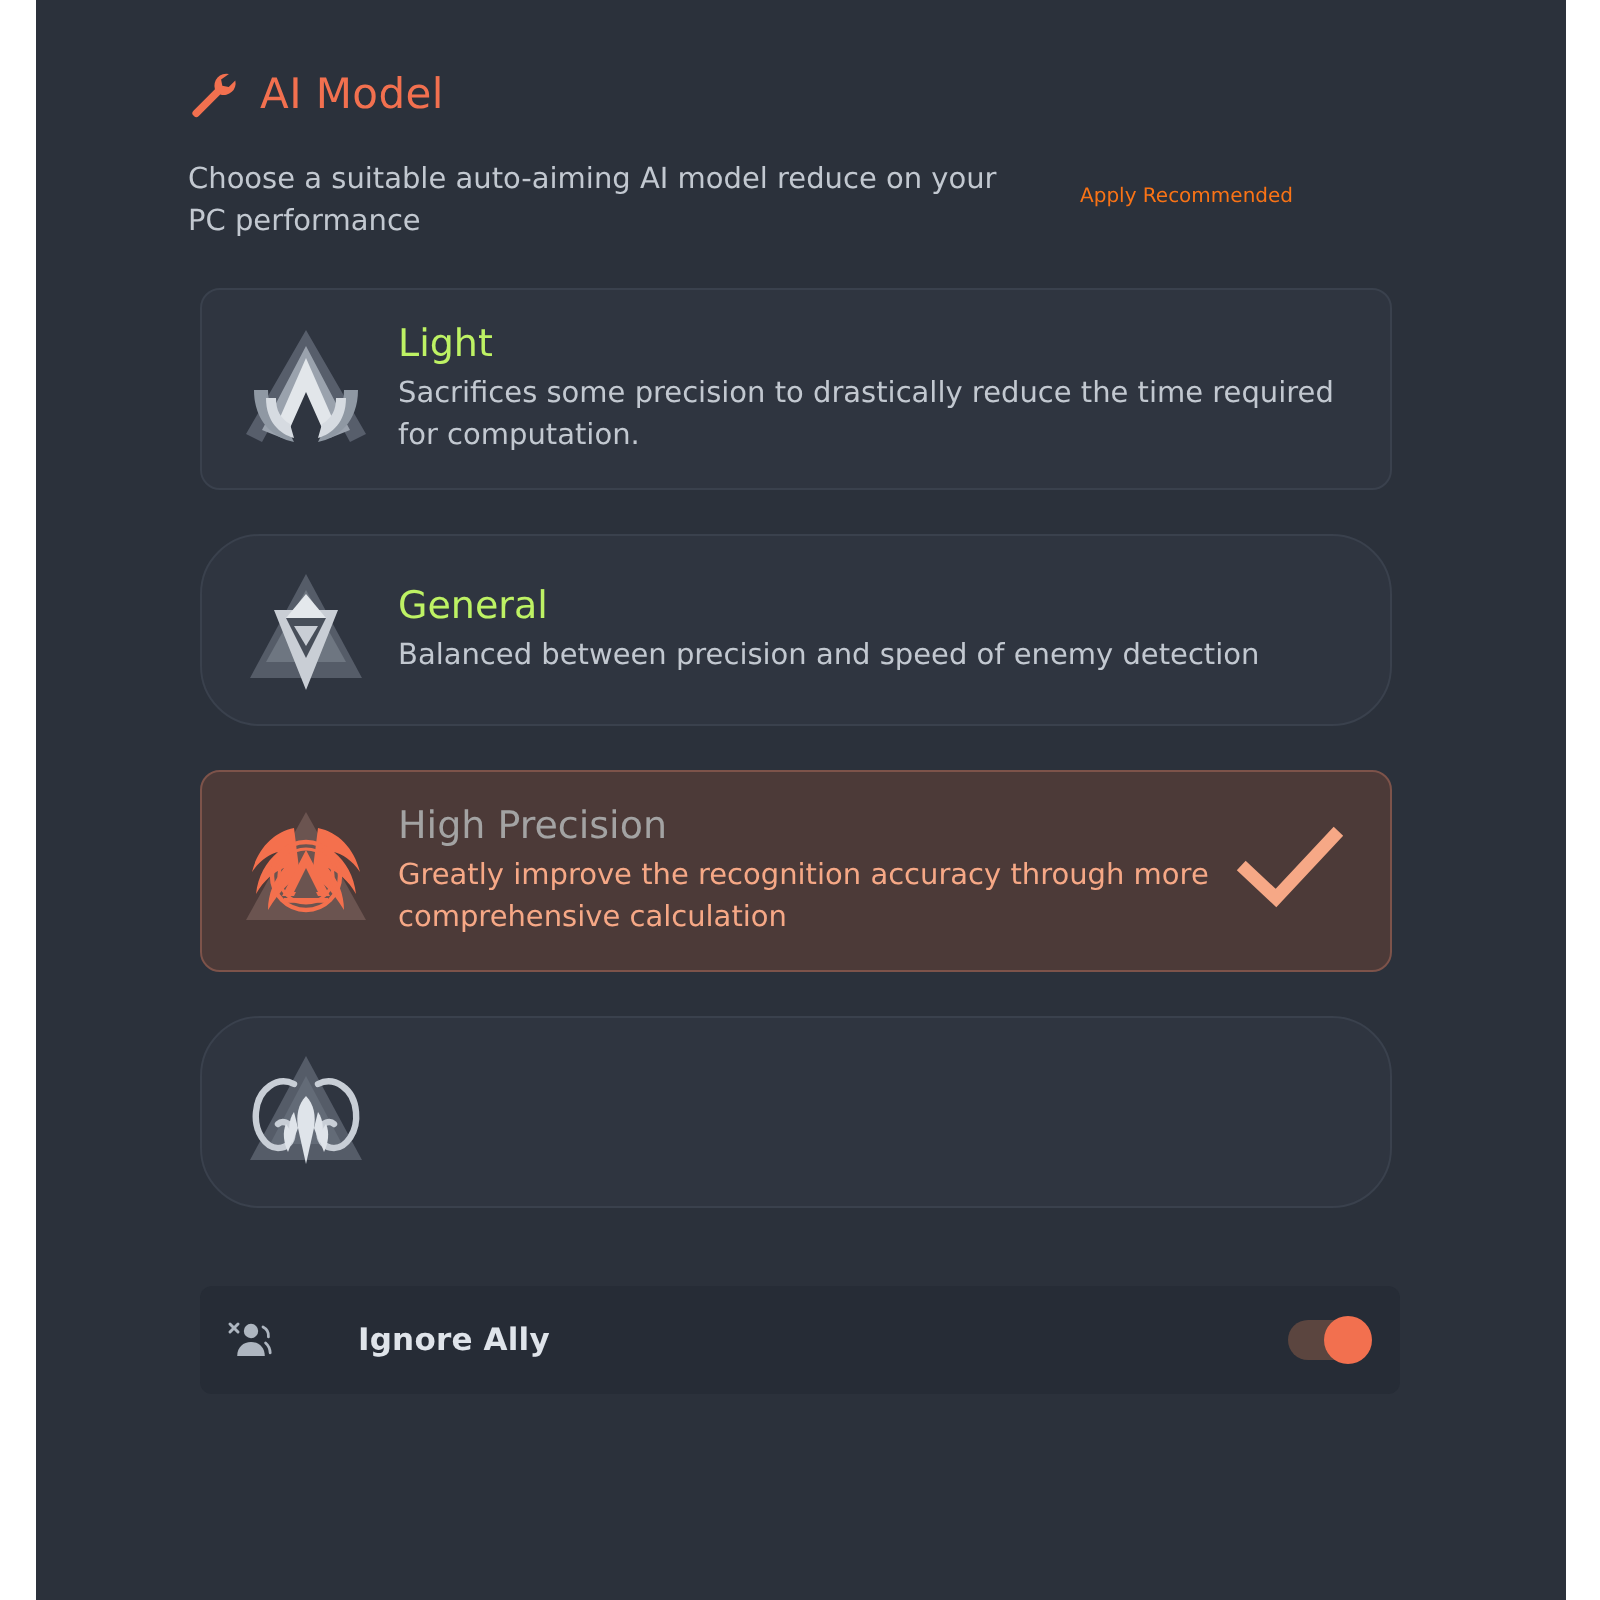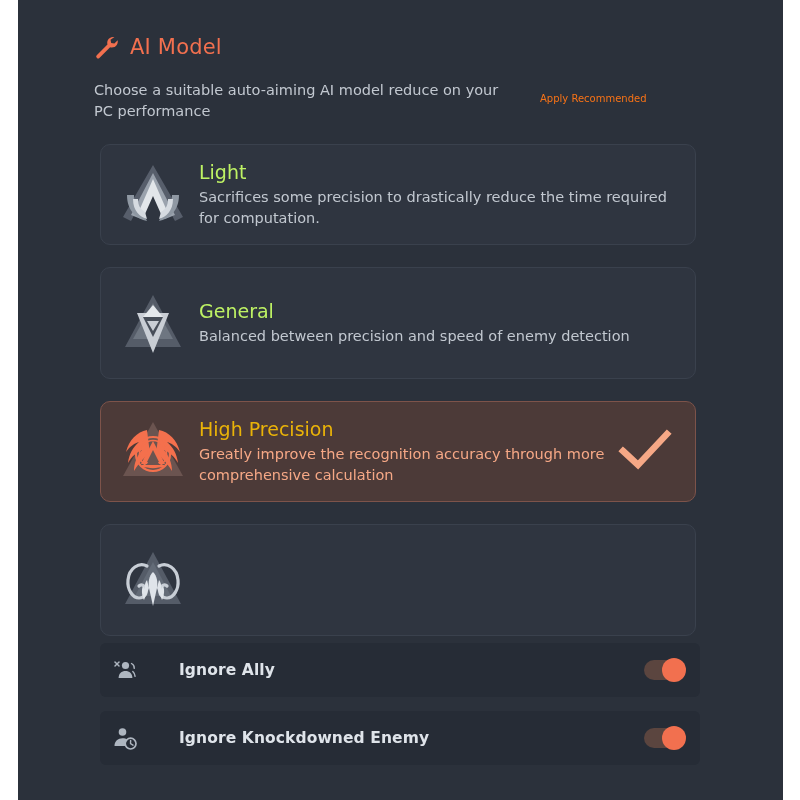--- a/index.html
+++ b/index.html
@@ -73,21 +73,21 @@
     border: 1px solid #3a414d;
     border-radius: 10px;
     background: #2f3540;
     margin-bottom: 22px;
     display: flex;
     align-items: center;
     padding: 0 16px;
     cursor: pointer;
   }
   .card.h-tall { height: 101px; }
-  .card.h-short { height: 112px; }
+  .card.h-short { height: 96px; border-radius: 30px; }
   .card.selected {
     background: #4c3a38;
     border-color: #7d534a;
   }
 
   .emblem {
     width: 72px; height: 72px;
     flex: 0 0 72px;
     margin-right: 10px;
     display: block;
@@ -100,21 +100,21 @@
     font-weight: 400;
     line-height: 25px;
     margin-bottom: 2px;
   }
   .card-desc {
     color: #c2c8d0;
     font-size: 14.5px;
     line-height: 21px;
     font-weight: 400;
   }
-  .card.selected .card-title { color: #eab308; }
+  .card.selected .card-title { color: #a3a3a3; }
   .card.selected .card-desc  { color: #f6a886; }
 
   .check-icon {
     flex: 0 0 auto;
     width: 56px; height: 44px;
     margin-right: 6px;
   }
 
   
   .toggles { position: absolute; left: 82px; top: 643px; width: 600px; }
@@ -275,34 +275,16 @@
             <path d="M20.8 14.5 C22.3 15.8 23 17.6 23.1 19.4"></path>
           </g>
         </svg>
       </span>
       <span class="row-label">Ignore Ally</span>
       <span class="switch">
         <span class="knob"></span>
       </span>
     </div>
 
-    <div class="toggle-row">
-      <span>
-        <svg class="row-icon" viewBox="0 0 26 26" aria-hidden="true">
-          <g fill="#aeb6c0">
-            <circle cx="10.5" cy="7" r="3.8"></circle>
-            <path d="M2.5 21 C2.5 16.2 6 13.2 10.5 13.2 C12.4 13.2 14.1 13.7 15.4 14.6 C14 15.9 13.2 17.8 13.2 19.7 L13.2 21 z"></path>
-          </g>
-          <circle cx="18.6" cy="18.6" r="5.4" fill="none" stroke="#aeb6c0" stroke-width="1.7"></circle>
-          <g stroke="#aeb6c0" stroke-width="1.5" stroke-linecap="round">
-            <path d="M18.6 15.4 L18.6 18.6 L21 20.2"></path>
-          </g>
-        </svg>
-      </span>
-      <span class="row-label">Ignore Knockdowned Enemy</span>
-      <span class="switch">
-        <span class="knob"></span>
-      </span>
-    </div>
 
   </div>
 
 </div>
 
 </body></html>

